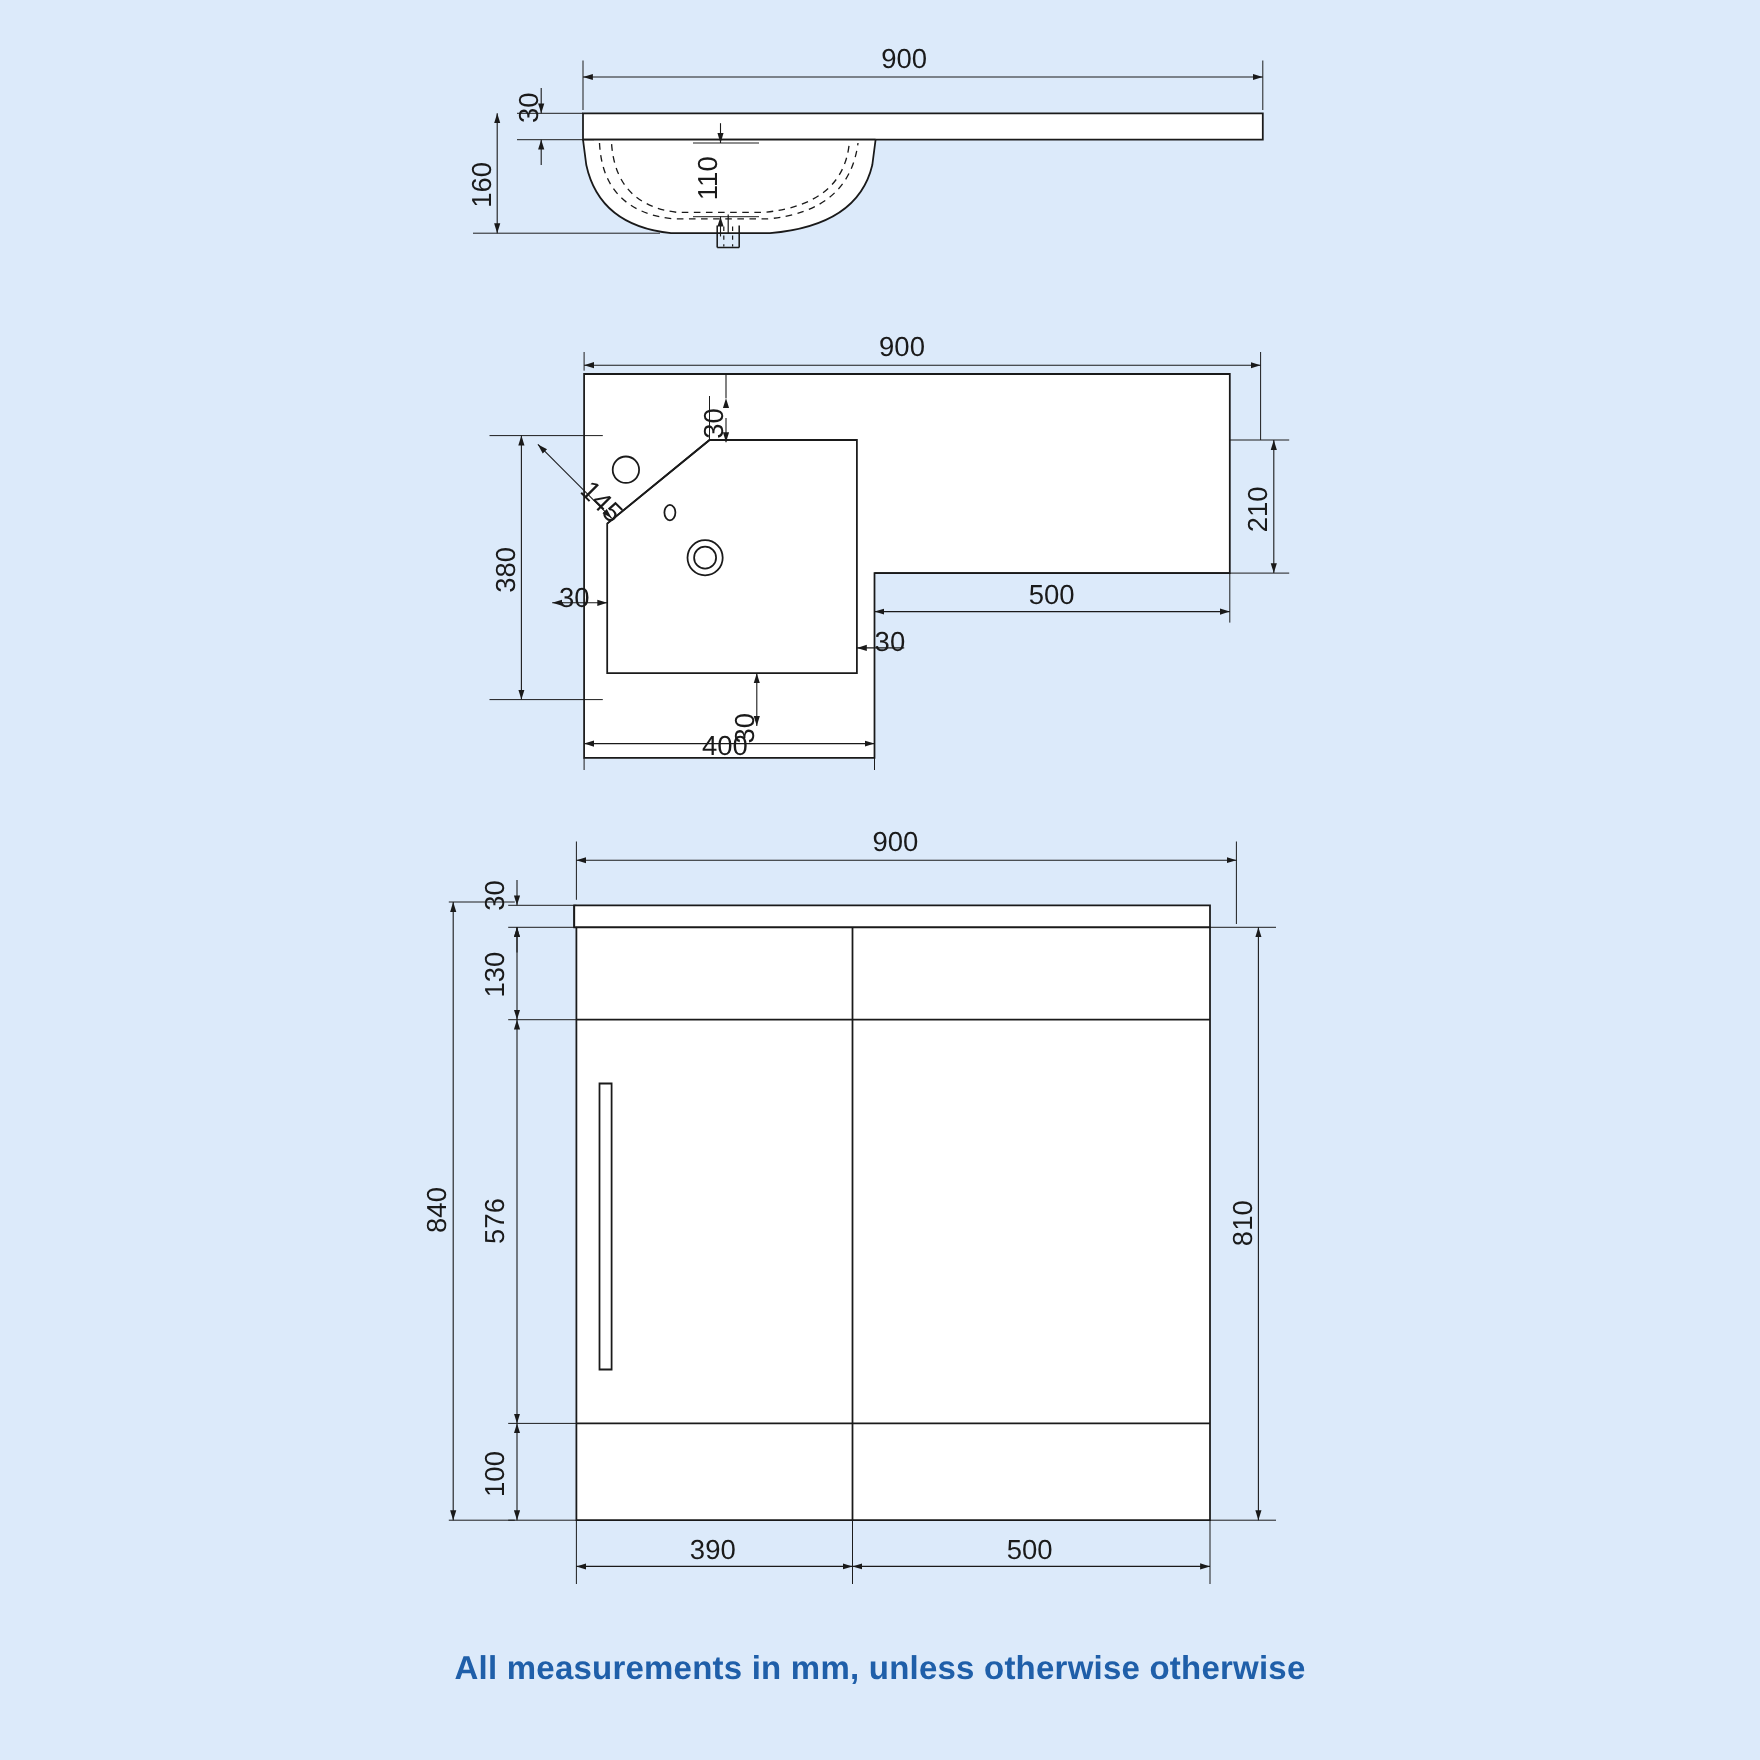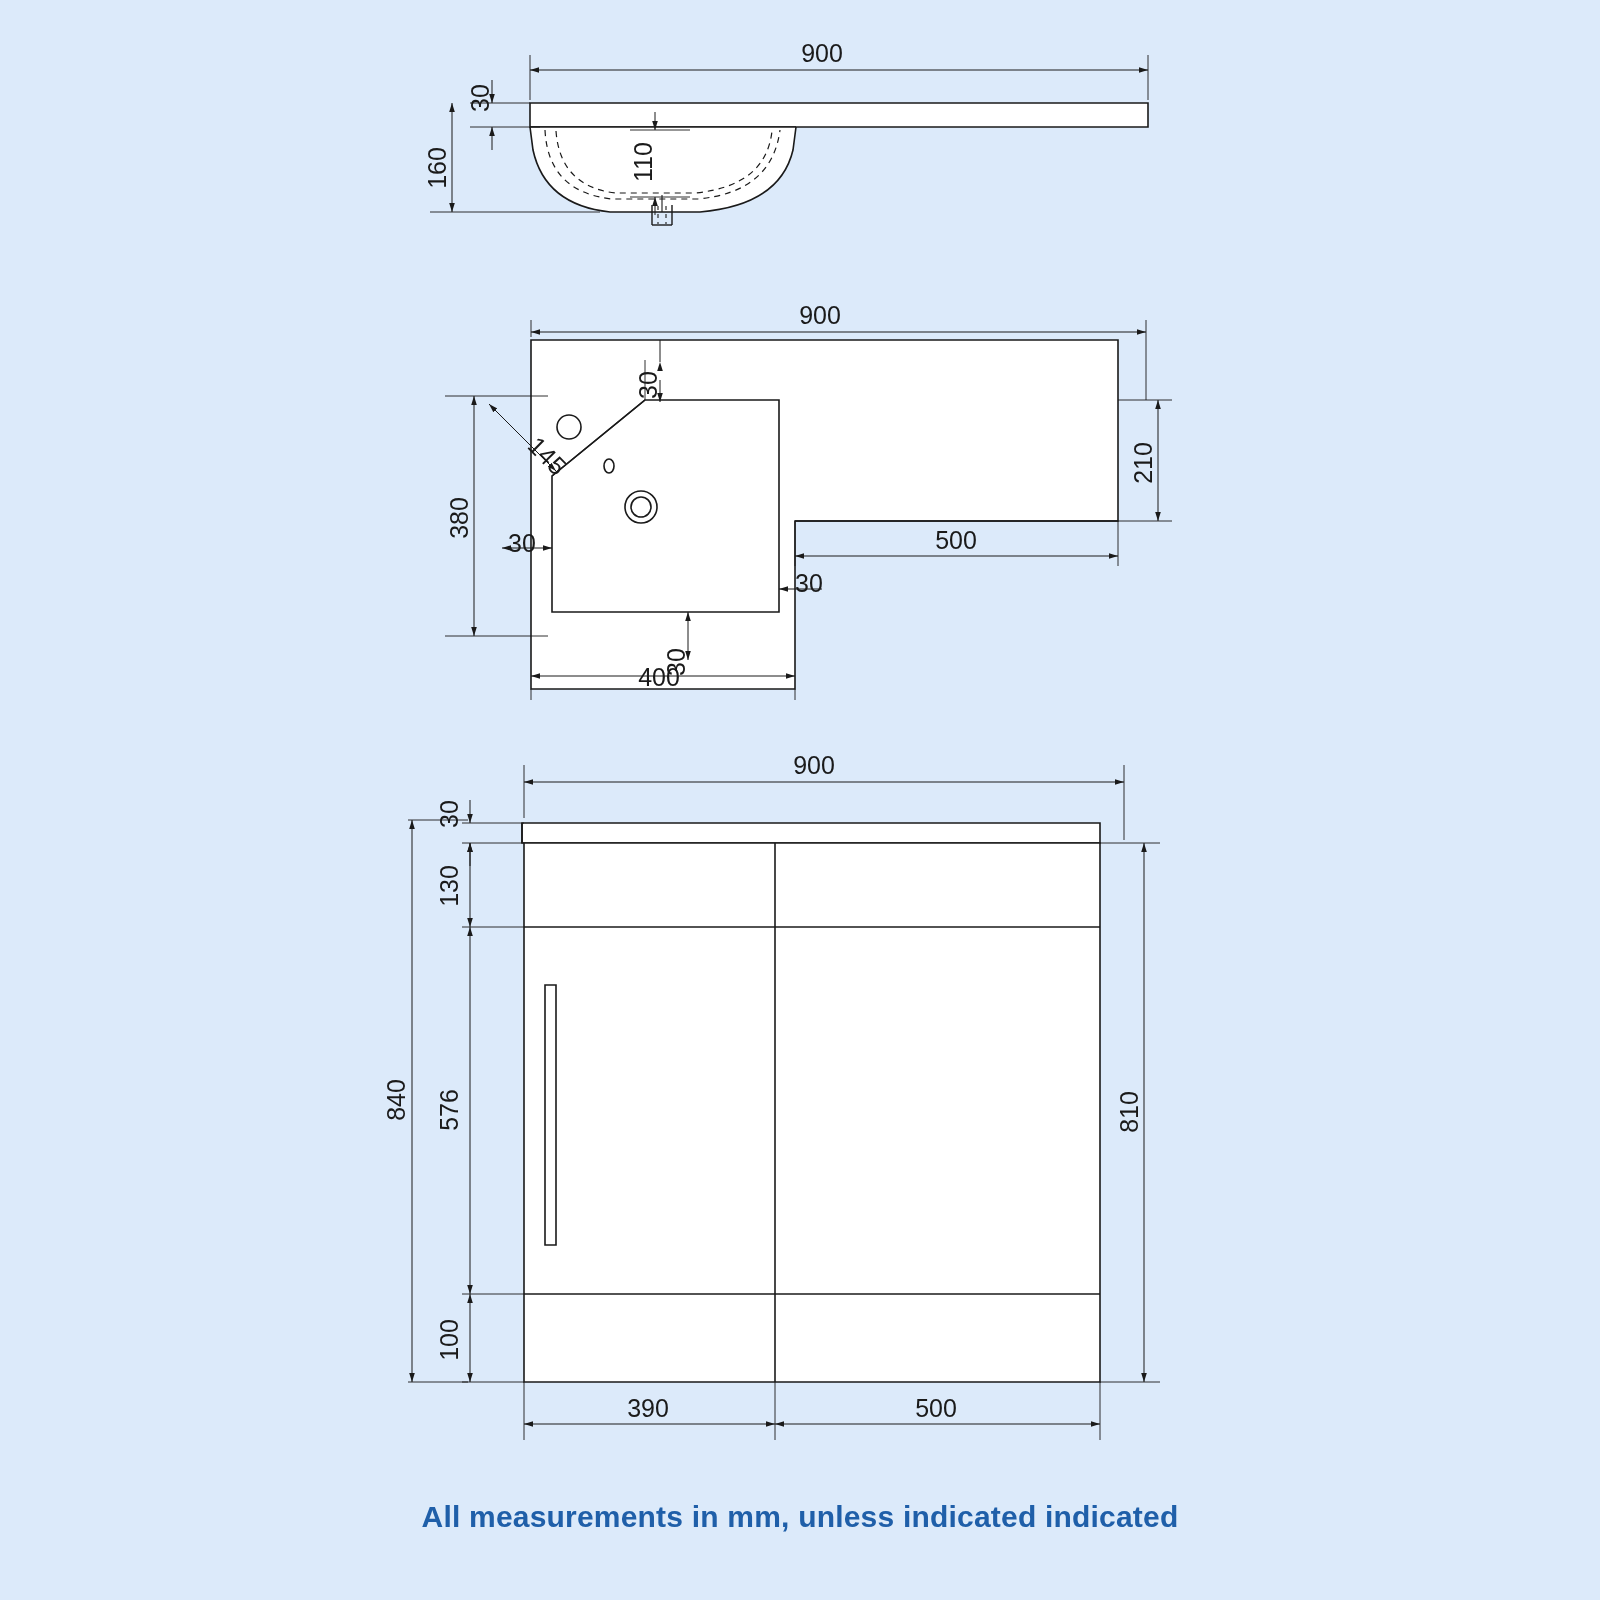--- a/index.html
+++ b/index.html
@@ -212,13 +212,13 @@
       <line x1="1100" y1="1382" x2="1100" y2="1440" stroke-width="0.9"></line>
       <line x1="524" y1="1424" x2="775" y2="1424" stroke-width="1" marker-start="url(#arrR)" marker-end="url(#arrL)"></line>
       <line x1="775" y1="1424" x2="1100" y2="1424" stroke-width="1" marker-start="url(#arrR)" marker-end="url(#arrL)"></line>
       <text x="648" y="1417" font-size="25" text-anchor="middle" stroke="none">390</text>
       <text x="936" y="1417" font-size="25" text-anchor="middle" stroke="none">500</text>
     </g>
 
   </g>
 </svg>
 
-<div class="caption">All measurements in mm, unless indicated indicated</div>
+<div class="caption">All measurements in mm, unless otherwise otherwise</div>
 
 </body></html>

